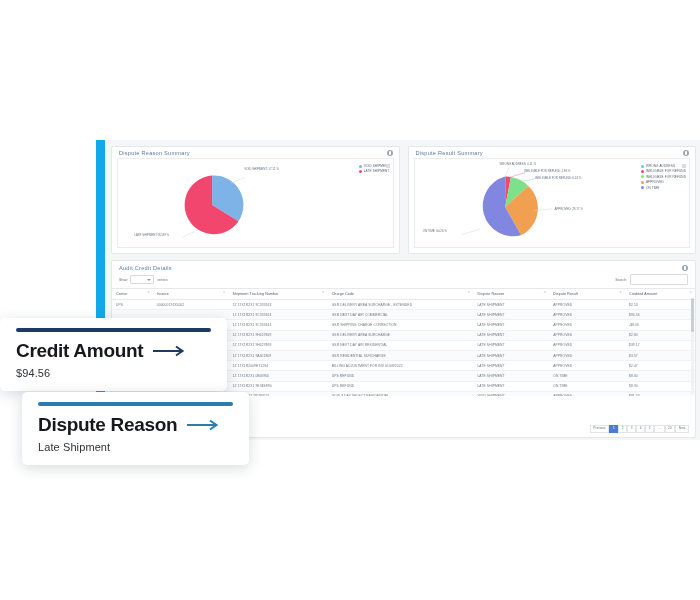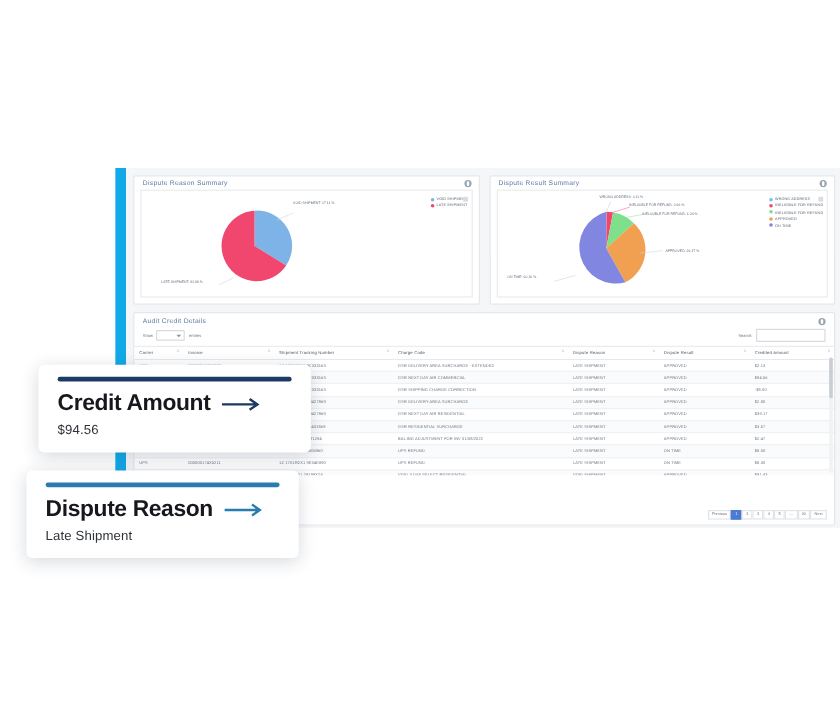--- a/index.html
+++ b/index.html
@@ -168,21 +168,21 @@
   .callout .bar{height:4px;border-radius:2px;margin-bottom:9px;}
   .callout .row{display:flex;align-items:center;gap:10px;}
   .callout .ttl{
     font-size:19px;font-weight:bold;color:#16181d;letter-spacing:-.3px;line-height:1;
   }
   .callout .sub{
     margin-top:7px;font-size:11px;color:#2e3238;letter-spacing:.1px;
   }
   .arrow{flex:none;display:block;}
 
-  #callout-credit{left:0px;top:304px;width:195px;margin-left:32px;}
+  #callout-credit{left:0px;top:318px;width:195px;}
   #callout-credit .bar{background:#1d3a63;}
   #callout-reason{left:22px;top:392px;width:195px;}
   #callout-reason .bar{background:#2a7bb0;}
 </style>
 </head>
 <body>
 
 <div id="dashboard">
   <div id="accent-bar"></div>
   <div id="dash-inner">

